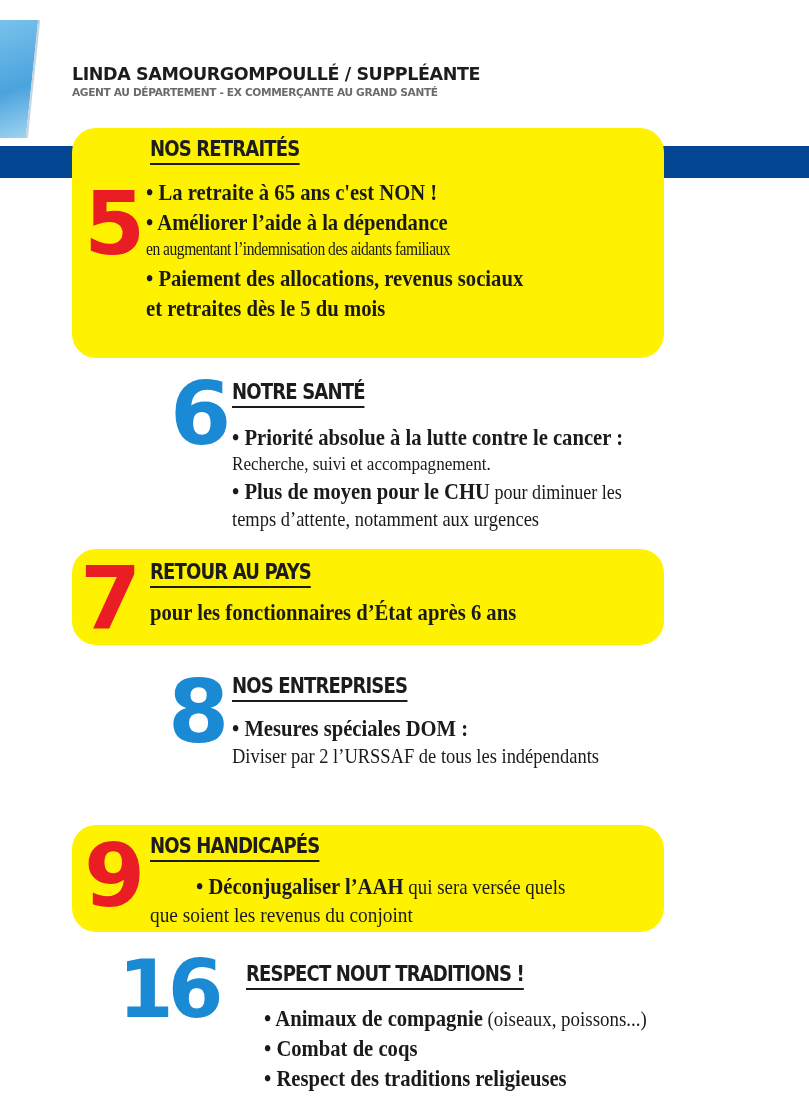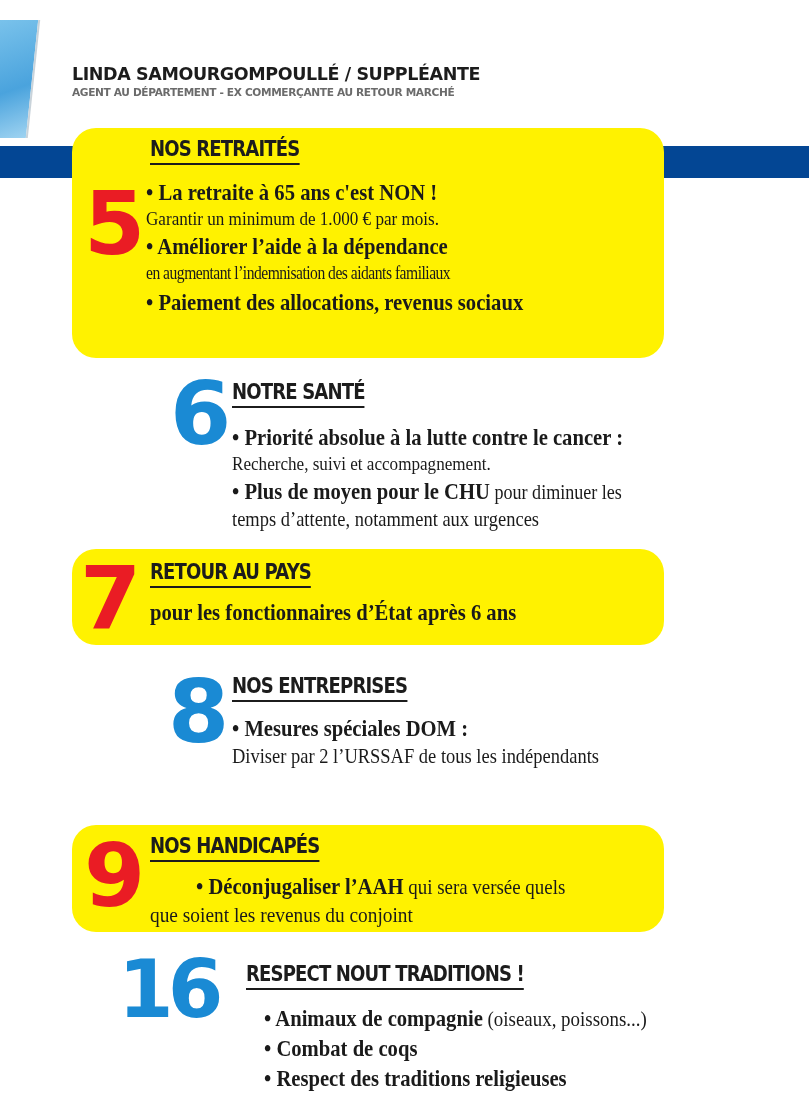--- a/index.html
+++ b/index.html
@@ -24,33 +24,33 @@
   .reg{font-size:19px;}
   .cond{display:inline-block;transform-origin:left;}
 </style>
 </head>
 <body>
 
 <div class="abs photo"></div>
 <div class="abs blue-bar"></div>
 
 <div class="abs hdr-name">LINDA SAMOURGOMPOULLÉ / SUPPLÉANTE</div>
-<div class="abs hdr-sub">AGENT AU DÉPARTEMENT - EX COMMERÇANTE AU RETOUR MARCHÉ</div>
+<div class="abs hdr-sub">AGENT AU DÉPARTEMENT - EX COMMERÇANTE AU GRAND SANTÉ</div>
 
 <div class="abs ybox" style="left:72px;top:128px;width:592px;height:230px;"></div>
 <div class="abs num red" style="left:84px;top:180px;font-size:88px;">5</div>
 <div class="abs" style="left:150px;top:137px;">
   <span class="title">NOS RETRAITÉS</span>
 </div>
 <div class="abs" style="left:146px;top:178px;width:510px;">
   <div class="line b big" style="height:30px;"><span class="cond" style="transform:scaleX(0.86)">• La retraite à 65 ans c'est NON !</span></div>
-  <div class="line reg" style="height:24px;"><span class="cond" style="transform:scaleX(0.9)">Garantir un minimum de 1.000 € par mois.</span></div>
   <div class="line b big" style="height:30px;"><span class="cond" style="transform:scaleX(0.86)">• Améliorer l’aide à la dépendance</span></div>
   <div class="line reg" style="height:26px;"><span class="cond" style="transform:scaleX(0.82);letter-spacing:-0.6px">en augmentant l’indemnisation des aidants familiaux</span></div>
   <div class="line b big" style="height:30px;"><span class="cond" style="transform:scaleX(0.86)">• Paiement des allocations, revenus sociaux</span></div>
+  <div class="line b big" style="height:30px;"><span class="cond" style="transform:scaleX(0.86)">et retraites dès le 5 du mois</span></div>
 </div>
 
 <div class="abs num blue" style="left:170px;top:370px;font-size:88px;">6</div>
 <div class="abs" style="left:232px;top:380px;">
   <span class="title">NOTRE SANTÉ</span>
 </div>
 <div class="abs" style="left:232px;top:423px;width:560px;">
   <div class="line b big" style="height:30px;"><span class="cond" style="transform:scaleX(0.86)">• Priorité absolue à la lutte contre le cancer :</span></div>
   <div class="line reg" style="height:24px;"><span class="cond" style="transform:scaleX(0.9)">Recherche, suivi et accompagnement.</span></div>
   <div class="line" style="height:30px;"><span class="cond" style="transform:scaleX(0.86)"><span class="b big">• Plus de moyen pour le CHU</span><span class="reg" style="font-size:21px"> pour diminuer les</span></span></div>

